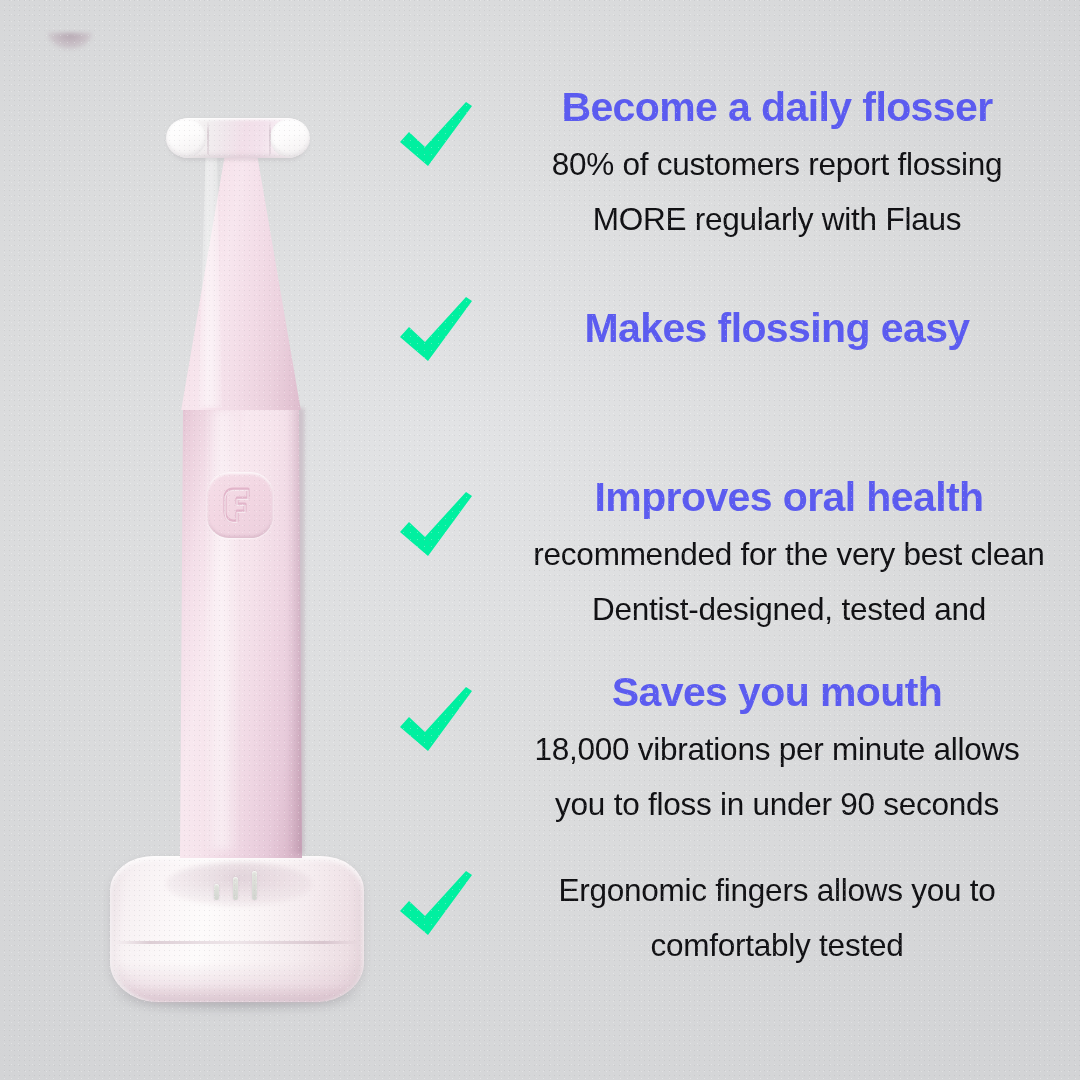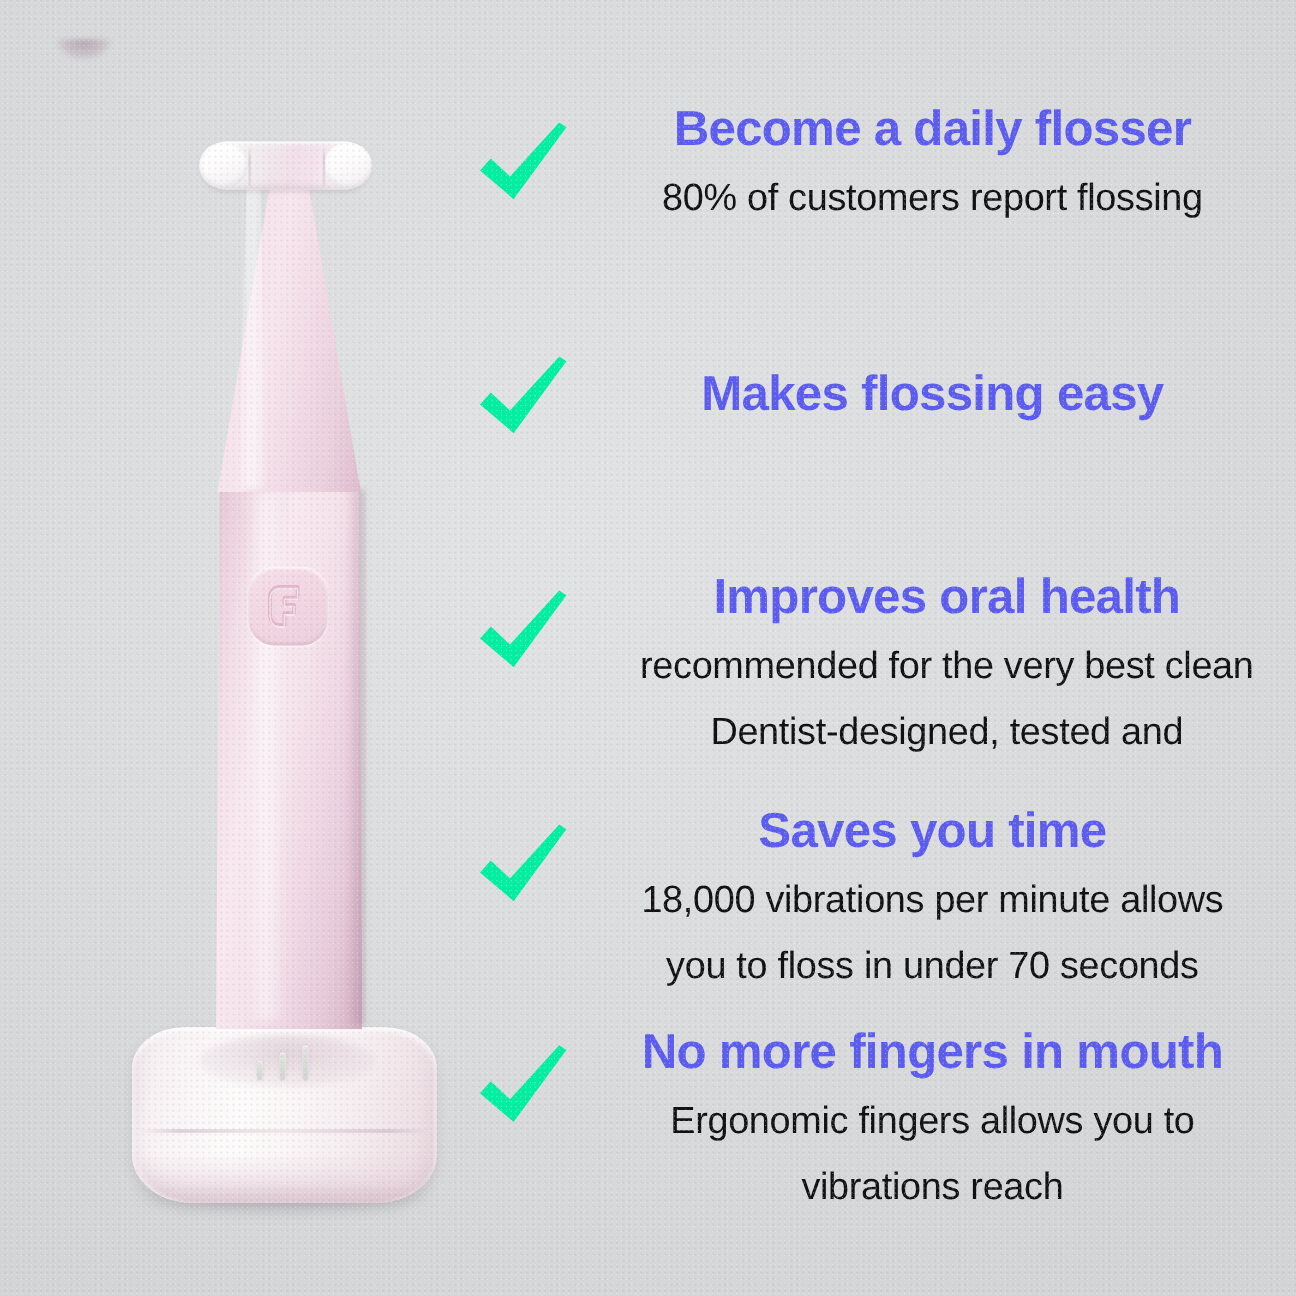--- a/index.html
+++ b/index.html
@@ -363,20 +363,21 @@
     <div class="benefit">
       <span class="check">
         <svg viewBox="0 0 88 88" aria-hidden="true">
           <path d="M8 50 L17 40 L33 55 L74 10 L80 14 L36 74 Z" fill="#00f0a0"></path>
         </svg>
       </span>
       <div class="btext">
         <div class="btitle">Become a daily flosser</div>
         <div class="bdesc">
           <span class="ln">80% of customers report flossing</span>
+          <span class="ln">MORE regularly with Flaus</span>
         </div>
       </div>
     </div>
 
     <div class="benefit">
       <span class="check">
         <svg viewBox="0 0 88 88" aria-hidden="true">
           <path d="M8 50 L17 40 L33 55 L74 10 L80 14 L36 74 Z" fill="#00f0a0"></path>
         </svg>
       </span>
@@ -400,39 +401,38 @@
       </div>
     </div>
 
     <div class="benefit">
       <span class="check">
         <svg viewBox="0 0 88 88" aria-hidden="true">
           <path d="M8 50 L17 40 L33 55 L74 10 L80 14 L36 74 Z" fill="#00f0a0"></path>
         </svg>
       </span>
       <div class="btext">
-        <div class="btitle">Saves you time</div>
+        <div class="btitle">Saves you mouth</div>
         <div class="bdesc">
           <span class="ln">18,000 vibrations per minute allows</span>
-          <span class="ln">you to floss in under 70 seconds</span>
+          <span class="ln">you to floss in under 90 seconds</span>
         </div>
       </div>
     </div>
 
     <div class="benefit">
       <span class="check">
         <svg viewBox="0 0 88 88" aria-hidden="true">
           <path d="M8 50 L17 40 L33 55 L74 10 L80 14 L36 74 Z" fill="#00f0a0"></path>
         </svg>
       </span>
       <div class="btext">
-        <div class="btitle">No more fingers in mouth</div>
         <div class="bdesc">
           <span class="ln">Ergonomic fingers allows you to</span>
-          <span class="ln">vibrations reach</span>
+          <span class="ln">comfortably tested</span>
         </div>
       </div>
     </div>
 
   </div>
 
   <div id="grain"></div>
 </div>
 
 </body></html>

